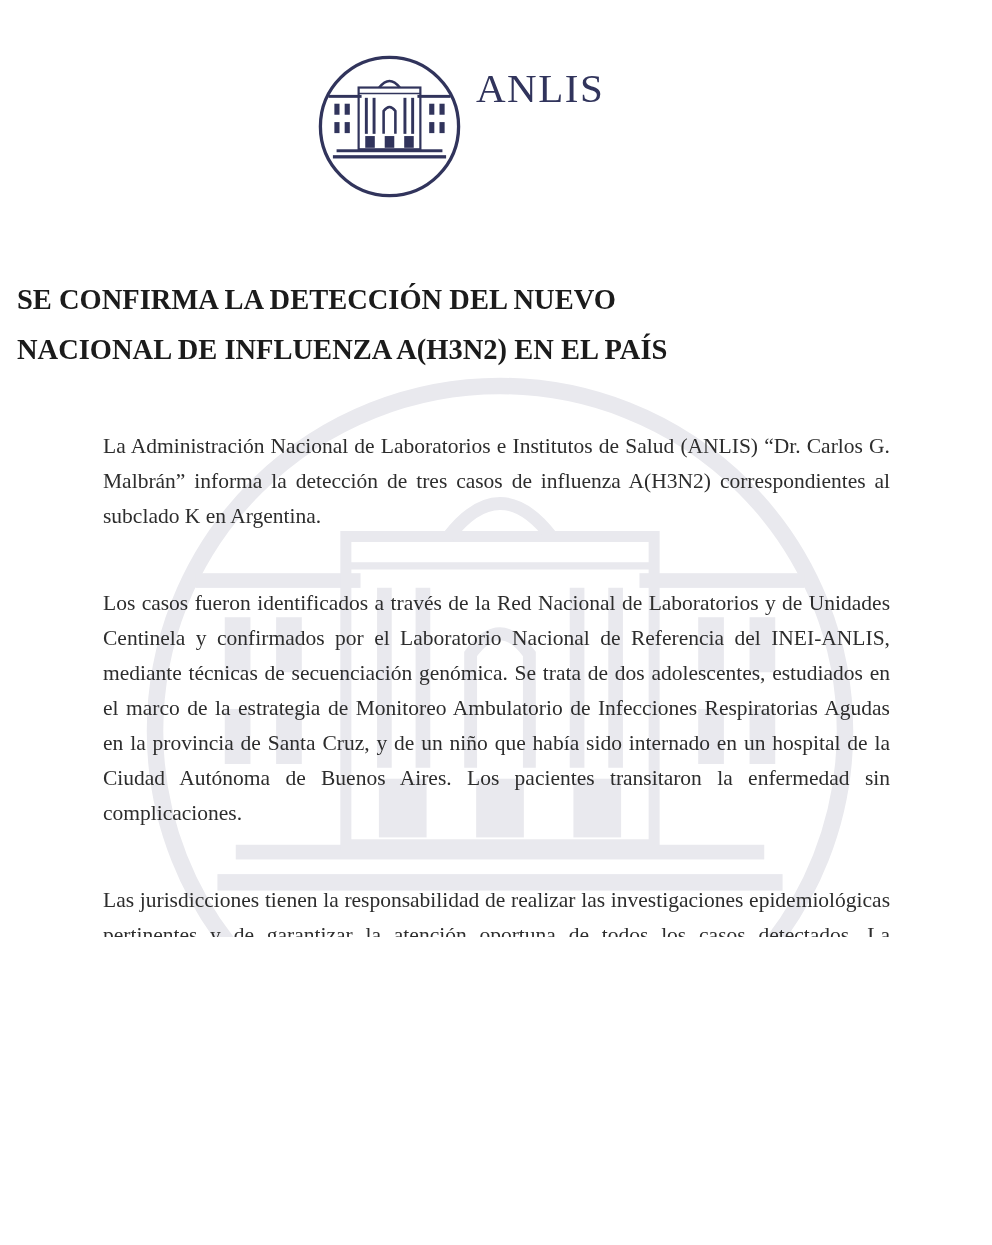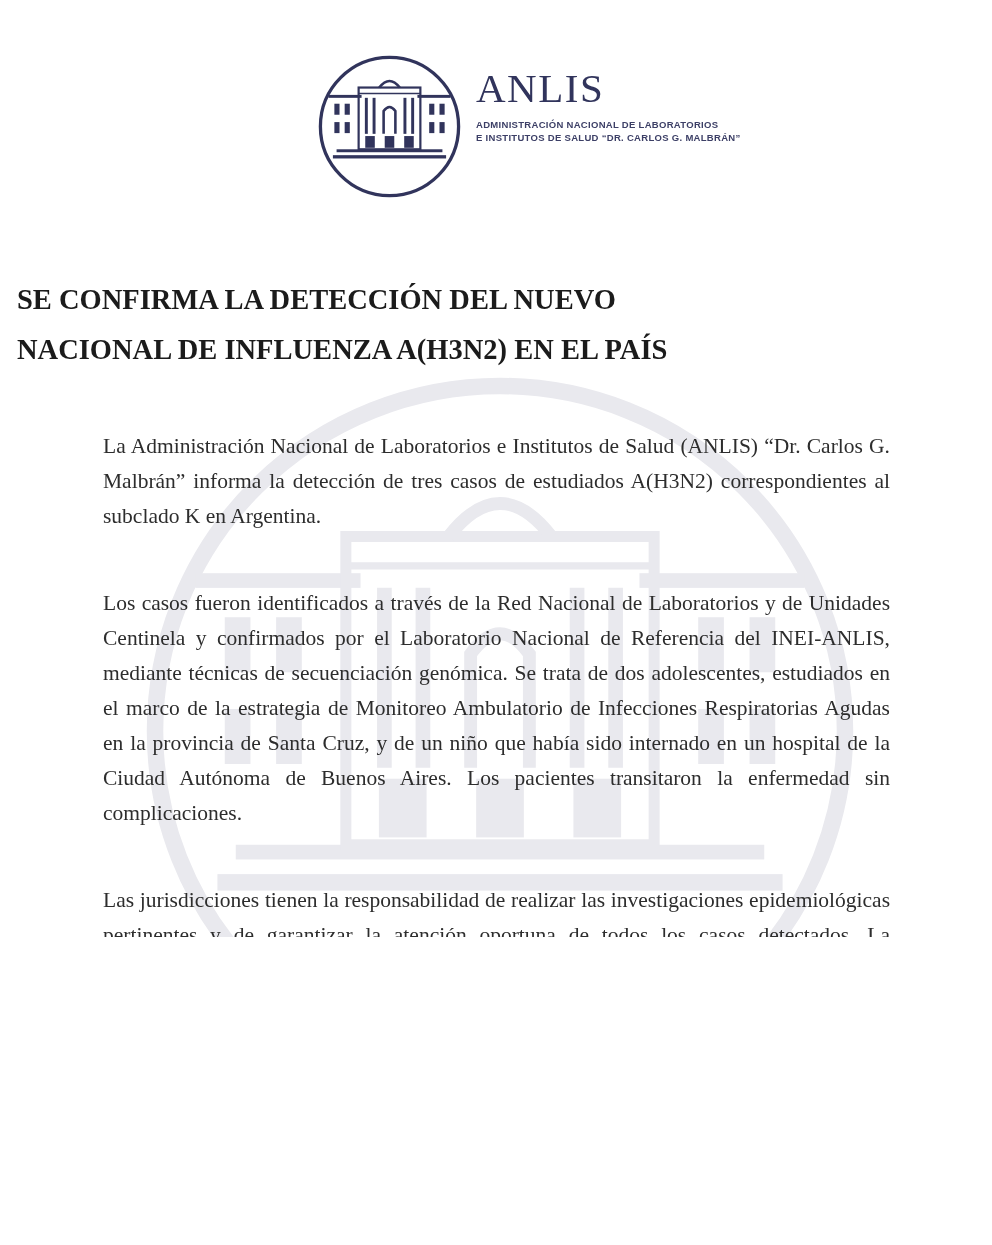--- a/index.html
+++ b/index.html
@@ -151,31 +151,27 @@
   </div>
 
   <header class="header">
     <div class="logo-mark">
       <svg viewBox="0 0 200 200">
           <use href="#malbran-building" width="200" height="200"></use>
         </svg>
     </div>
     <div class="logo-text">
       <div class="org-name">ANLIS</div>
-      <div class="tagline">
-        <div>ADMINISTRACIÓN NACIONAL DE LABORATORIOS</div>
-        <div>E INSTITUTOS DE SALUD “DR. CARLOS G. MALBRÁN”</div>
-      </div>
     </div>
   </header>
 
   <h1 class="title">
     <span class="title-line">SE CONFIRMA LA DETECCIÓN DEL NUEVO</span>
     <span class="title-line">NACIONAL DE INFLUENZA A(H3N2) EN EL PAÍS</span>
   </h1>
 
   <main class="content">
-    <p>La Administración Nacional de Laboratorios e Institutos de Salud (ANLIS) “Dr. Carlos G. Malbrán” informa la detección de tres casos de estudiados A(H3N2) correspondientes al subclado K en Argentina.</p>
+    <p>La Administración Nacional de Laboratorios e Institutos de Salud (ANLIS) “Dr. Carlos G. Malbrán” informa la detección de tres casos de influenza A(H3N2) correspondientes al subclado K en Argentina.</p>
     <p>Los casos fueron identificados a través de la Red Nacional de Laboratorios y de Unidades Centinela y confirmados por el Laboratorio Nacional de Referencia del INEI-ANLIS, mediante técnicas de secuenciación genómica. Se trata de dos adolescentes, estudiados en el marco de la estrategia de Monitoreo Ambulatorio de Infecciones Respiratorias Agudas en la provincia de Santa Cruz, y de un niño que había sido internado en un hospital de la Ciudad Autónoma de Buenos Aires. Los pacientes transitaron la enfermedad sin complicaciones.</p>
     <p>Las jurisdicciones tienen la responsabilidad de realizar las investigaciones epidemiológicas pertinentes y de garantizar la atención oportuna de todos los casos detectados. La vigilancia integrada de influenza y otros virus respiratorios muestra que la circulación viral en el país se mantiene dentro de los valores esperados para la época del año.</p>
   </main>
 
 </div>
 
 </body></html>

